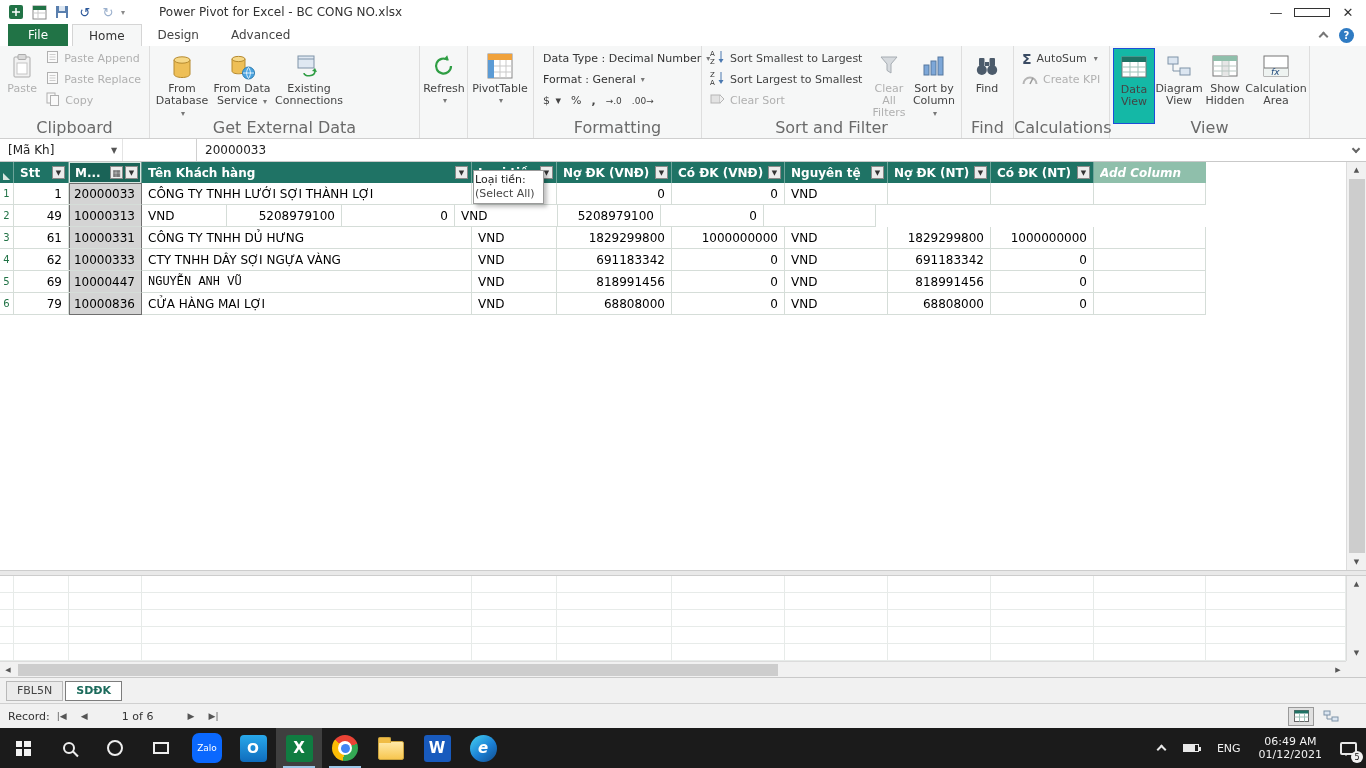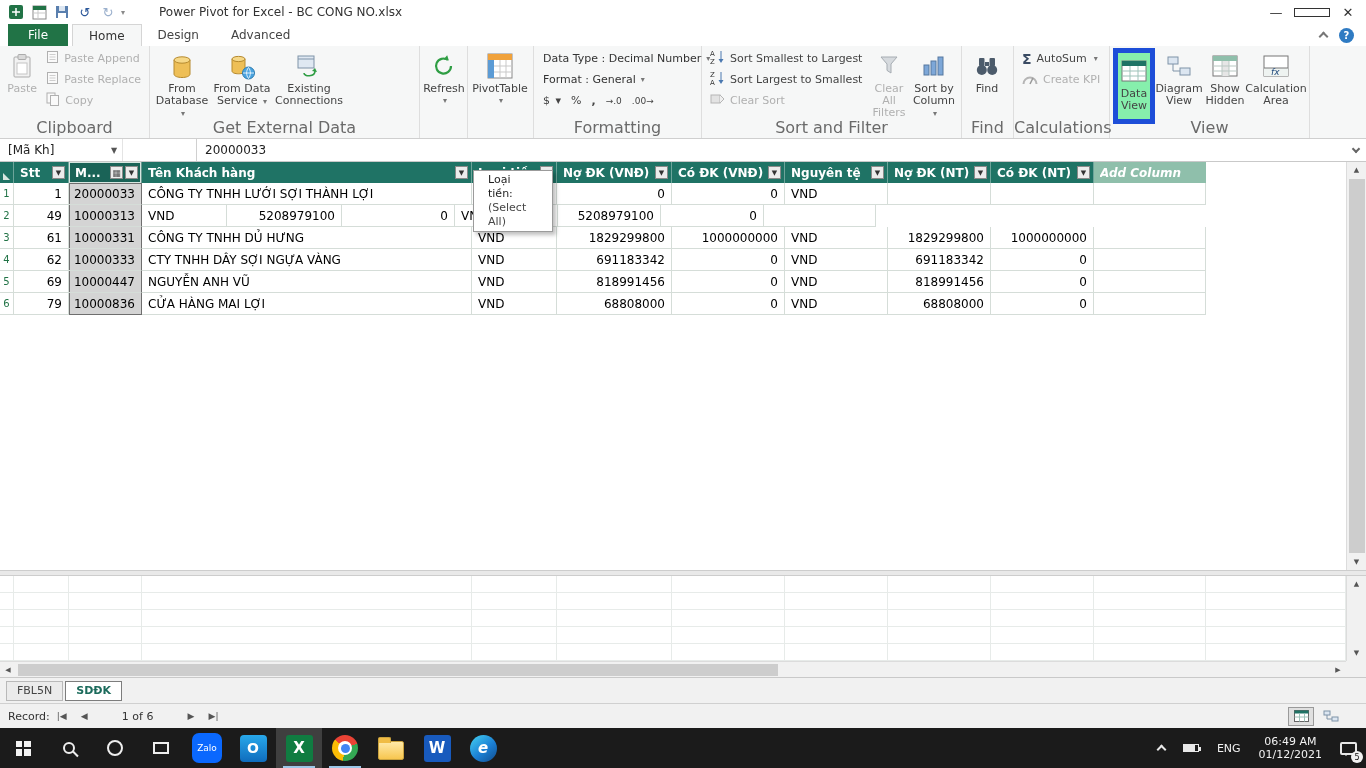--- a/index.html
+++ b/index.html
@@ -28,21 +28,21 @@
 .helpq{width:15px;height:15px;border-radius:50%;background:#2f7bc3;color:#fff;font-size:10px;font-weight:bold;display:flex;align-items:center;justify-content:center}
 
 
 .ribbon{position:absolute;top:46px;left:0;right:0;height:93px;background:#f6f7f7;border-bottom:1px solid #cfcfcf;display:flex}
 .rgroup{position:relative;height:100%;border-right:1px solid #dedede;padding:2px 3px 14px}
 .glabel{position:absolute;bottom:1px;left:0;right:0;text-align:center;font-size:16px;color:#6a6a6a;white-space:nowrap}
 .bbrow{display:flex;align-items:flex-start}
 .bb{display:flex;flex-direction:column;align-items:center;padding-top:3px;font-size:11px;line-height:12px;text-align:center;color:#444;height:76px}
 .bb .ic{height:30px;display:flex;align-items:center;justify-content:center}
 .bb .lbl{margin-top:2px}
-.bb.pressed{background:#86efac;border:5px solid #1d4ed8}
+.bb.pressed{background:#14b8a6;border:1px solid #1d4ed8}
 .dis,.dis *{color:#b0b0b0!important}
 .sb{display:flex;align-items:center;gap:5px;height:21px;padding:0 5px;font-size:11px;color:#444;white-space:nowrap}
 .ddm{font-size:8px;color:#777;margin-left:2px}
 .sigma{font-size:14px;color:#3a4b63;font-weight:bold}
 .frow{height:21px;display:flex;align-items:center;font-size:11px;color:#333;padding:0 6px;gap:3px;white-space:nowrap}
 .fmticons{gap:10px}
 .fmticons span{color:#444;font-size:11px}
 
 
 .fbar{position:absolute;top:139px;left:0;right:0;height:23px;background:#fff;border-bottom:1px solid #c9c9c9;display:flex;align-items:stretch}
@@ -66,21 +66,21 @@
 .cornertri{position:absolute;bottom:3px;left:3px;width:0;height:0;border-right:7px solid transparent;border-bottom:7px solid #d7e6e0}
 .grow{display:flex;height:22px}
 .gc{border-right:1px solid #d5ddd8;border-bottom:1px solid #d5ddd8;padding:0 6px;display:flex;align-items:center;font-size:12px;color:#000;white-space:nowrap;overflow:hidden}
 .ar{justify-content:flex-end}.al{justify-content:flex-start}
 .rownum{flex:0 0 14px;color:#217346;font-size:10px;justify-content:center;padding:0}
 .selcell{background:#d4d4d4;border-right:1px solid #6e6e6e;box-shadow:inset 1px 0 0 #6e6e6e}
 .grow:nth-child(1) .selcell{box-shadow:inset 1px 0 0 #6e6e6e,inset 0 1px 0 #6e6e6e}
 .grow:nth-child(6) .selcell{border-bottom-color:#6e6e6e}
 
 
-.ftooltip{position:absolute;left:473px;top:170px;width:80px;background:#fff;border:1px solid #9b9b9b;box-shadow:3px 3px 4px rgba(0,0,0,.25);z-index:30;padding:2px 14px;font-size:11px;line-height:14px}
+.ftooltip{position:absolute;left:473px;top:170px;width:71px;background:#fff;border:1px solid #9b9b9b;box-shadow:3px 3px 4px rgba(0,0,0,.25);z-index:30;padding:2px 1px;font-size:11px;line-height:14px}
 .ftooltip .t1{color:#1e1e1e}.ftooltip .t2{color:#474747}
 
 
 .splitter{position:absolute;top:570px;left:0;width:1366px;height:6px;background:#e9e9e9;border-top:1px solid #cdcdcd;border-bottom:1px solid #cdcdcd}
 .calcarea{position:absolute;top:576px;left:0;width:1346px;height:85px;background:#fff;overflow:hidden}
 .crow{display:flex;height:17px}
 .cc{border-right:1px solid #e7ebe9;border-bottom:1px solid #e7ebe9}
 
 
 .vscroll{position:absolute;left:1346px;width:20px;background:#f1f1f1;border-left:1px solid #dcdcdc;display:flex;flex-direction:column;align-items:center}
@@ -556,21 +556,21 @@
           <div class="gc ar" style="flex: 0 0 113px;">0</div>
           <div class="gc al" style="flex: 0 0 103px;">VND</div>
           <div class="gc ar" style="flex: 0 0 103px;">691183342</div>
           <div class="gc ar" style="flex: 0 0 103px;">0</div>
           <div class="gc" style="flex: 0 0 112px;"></div>
         </div>
         <div class="grow">
           <div class="gc rownum">5</div>
           <div class="gc ar" style="flex: 0 0 55px;">69</div>
           <div class="gc ar selcell" style="flex: 0 0 73px;">10000447</div>
-          <div class="gc al" style="flex: 0 0 330px;">NGUYỄN ANH VŨ</div>
+          <div class="gc al" style="flex: 0 0 330px; font-family: Liberation Mono, monospace;">NGUYỄN ANH VŨ</div>
           <div class="gc al" style="flex: 0 0 85px;">VND</div>
           <div class="gc ar" style="flex: 0 0 115px;">818991456</div>
           <div class="gc ar" style="flex: 0 0 113px;">0</div>
           <div class="gc al" style="flex: 0 0 103px;">VND</div>
           <div class="gc ar" style="flex: 0 0 103px;">818991456</div>
           <div class="gc ar" style="flex: 0 0 103px;">0</div>
           <div class="gc" style="flex: 0 0 112px;"></div>
         </div>
         <div class="grow">
           <div class="gc rownum">6</div>

